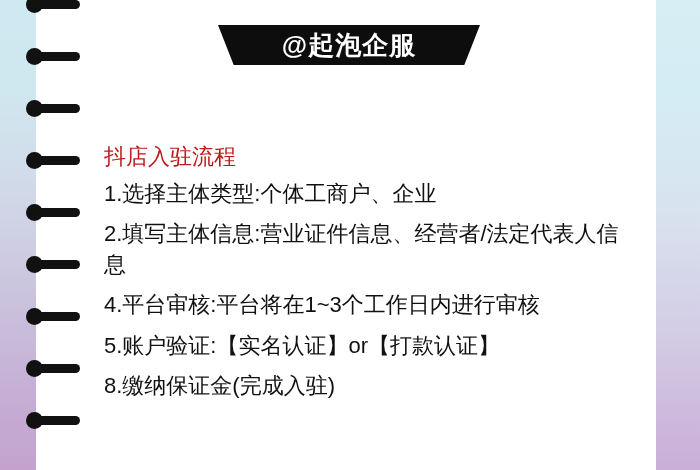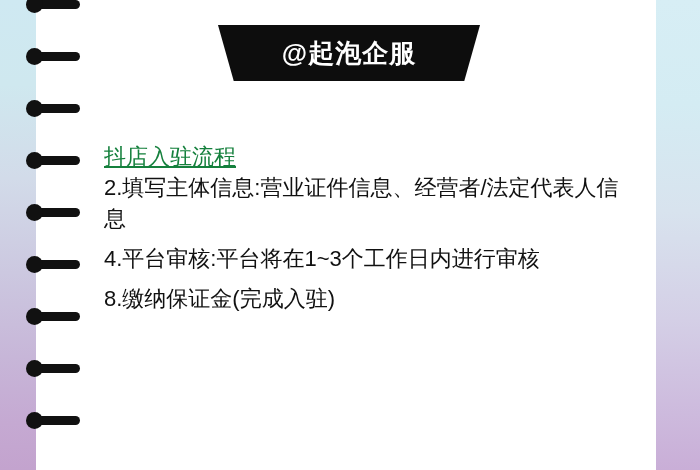--- a/index.html
+++ b/index.html
@@ -96,21 +96,21 @@
     background: #111111;
     border-radius: 50%;
   }
 
   
   .title-banner {
     position: absolute;
     left: 218px;
     top: 25px;
     width: 262px;
-    height: 56px;
+    height: 40px;
     background: #0d0d0d;
     clip-path: polygon(0 0, 100% 0, 94% 100%, 6% 100%);
     display: flex;
     align-items: center;
     justify-content: center;
   }
   .title-banner .title-text {
     color: #ffffff;
     font-size: 26px;
     font-weight: bold;
@@ -120,24 +120,23 @@
 
   
   .content {
     position: absolute;
     left: 104px;
     top: 142px;
     width: 520px;
   }
   .content .heading {
     font-size: 22px;
-    color: #15803d;
+    color: #b91c1c;
     line-height: 1.35;
-    margin-bottom: 0;
-    text-decoration: underline;
+    margin-bottom: 6px;
   }
   .content .step {
     font-size: 22px;
     color: #111111;
     line-height: 1.42;
     margin-bottom: 9px;
   }
 </style>
 </head>
 <body>
@@ -186,18 +185,20 @@
         <div class="knob"></div>
       </div>
     </div>
 
   <div class="title-banner">
     <span class="title-text">@起泡企服</span>
   </div>
 
   <div class="content">
     <div class="heading">抖店入驻流程</div>
+    <div class="step">1.选择主体类型:个体工商户、企业</div>
     <div class="step">2.填写主体信息:营业证件信息、经营者/法定代表人信息</div>
     <div class="step">4.平台审核:平台将在1~3个工作日内进行审核</div>
+    <div class="step">5.账户验证:【实名认证】or【打款认证】</div>
     <div class="step">8.缴纳保证金(完成入驻)</div>
   </div>
 
 </div>
 
 </body></html>

